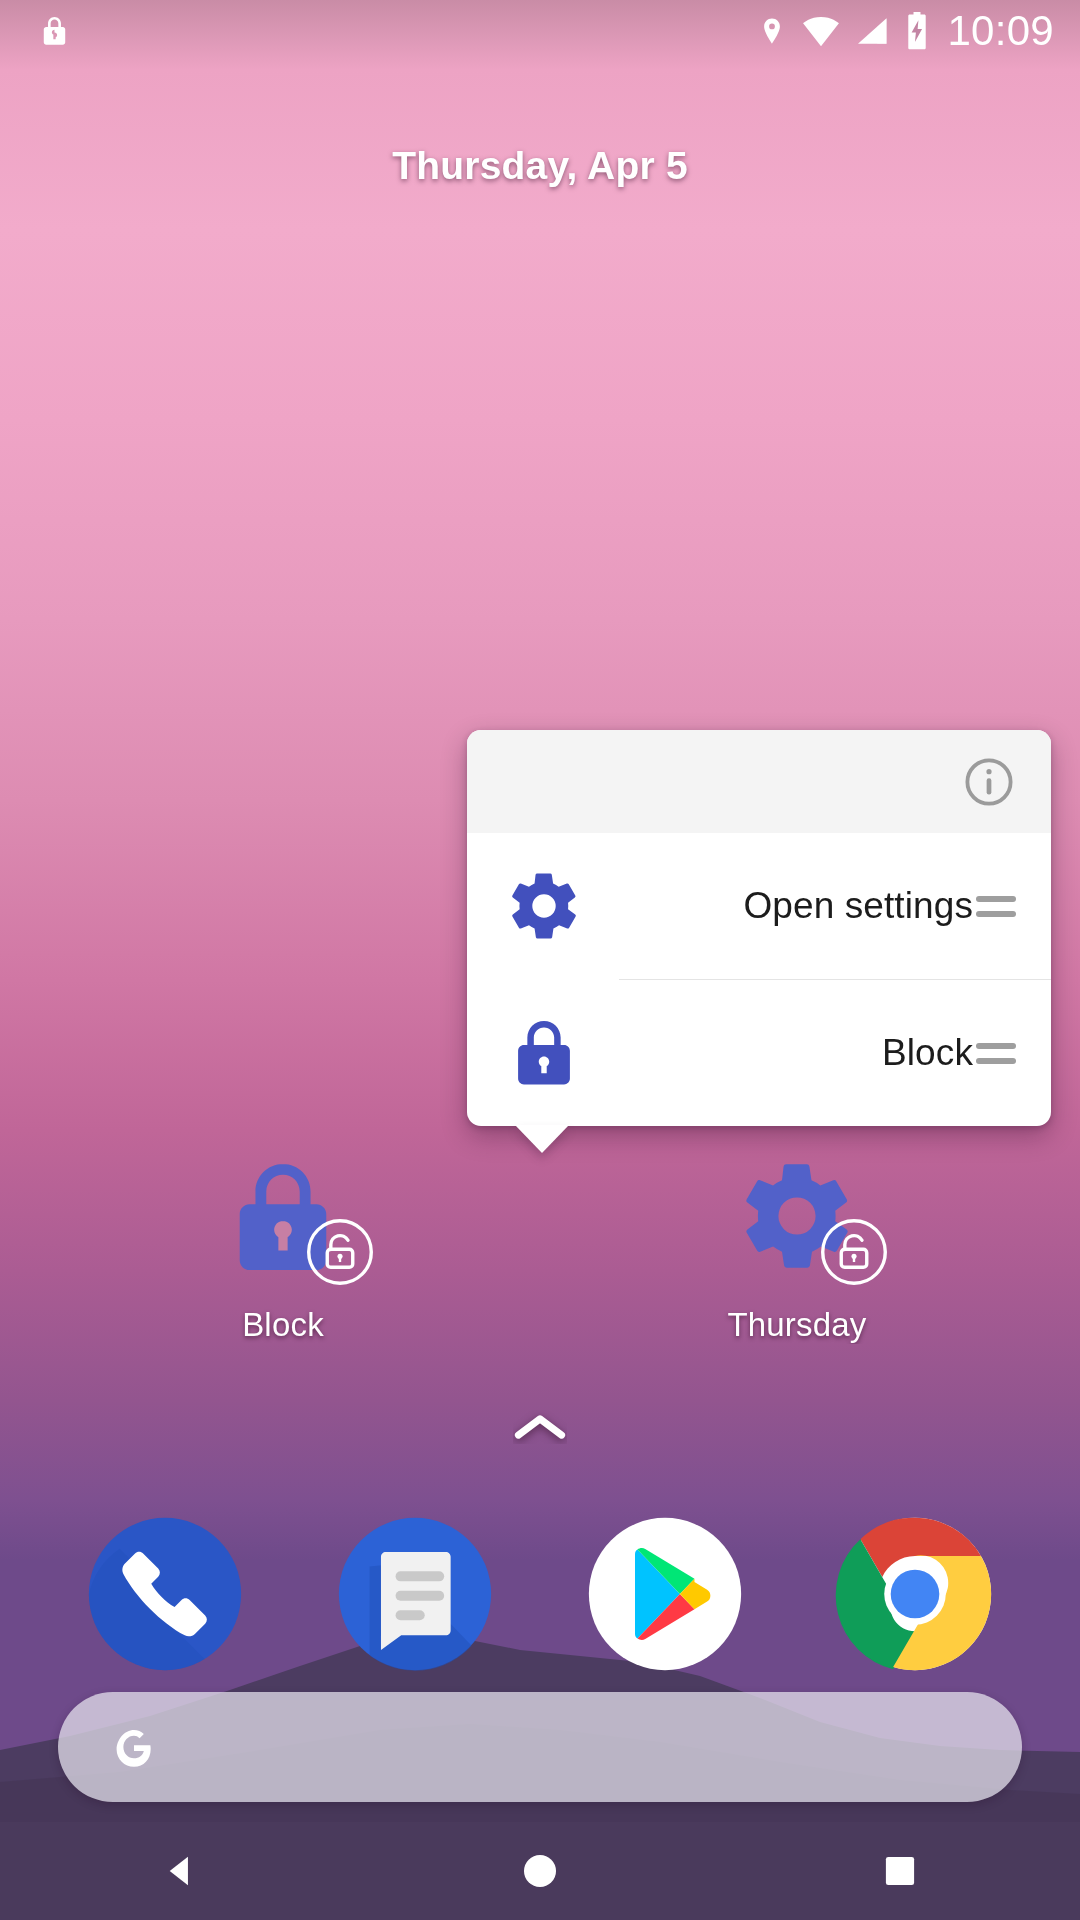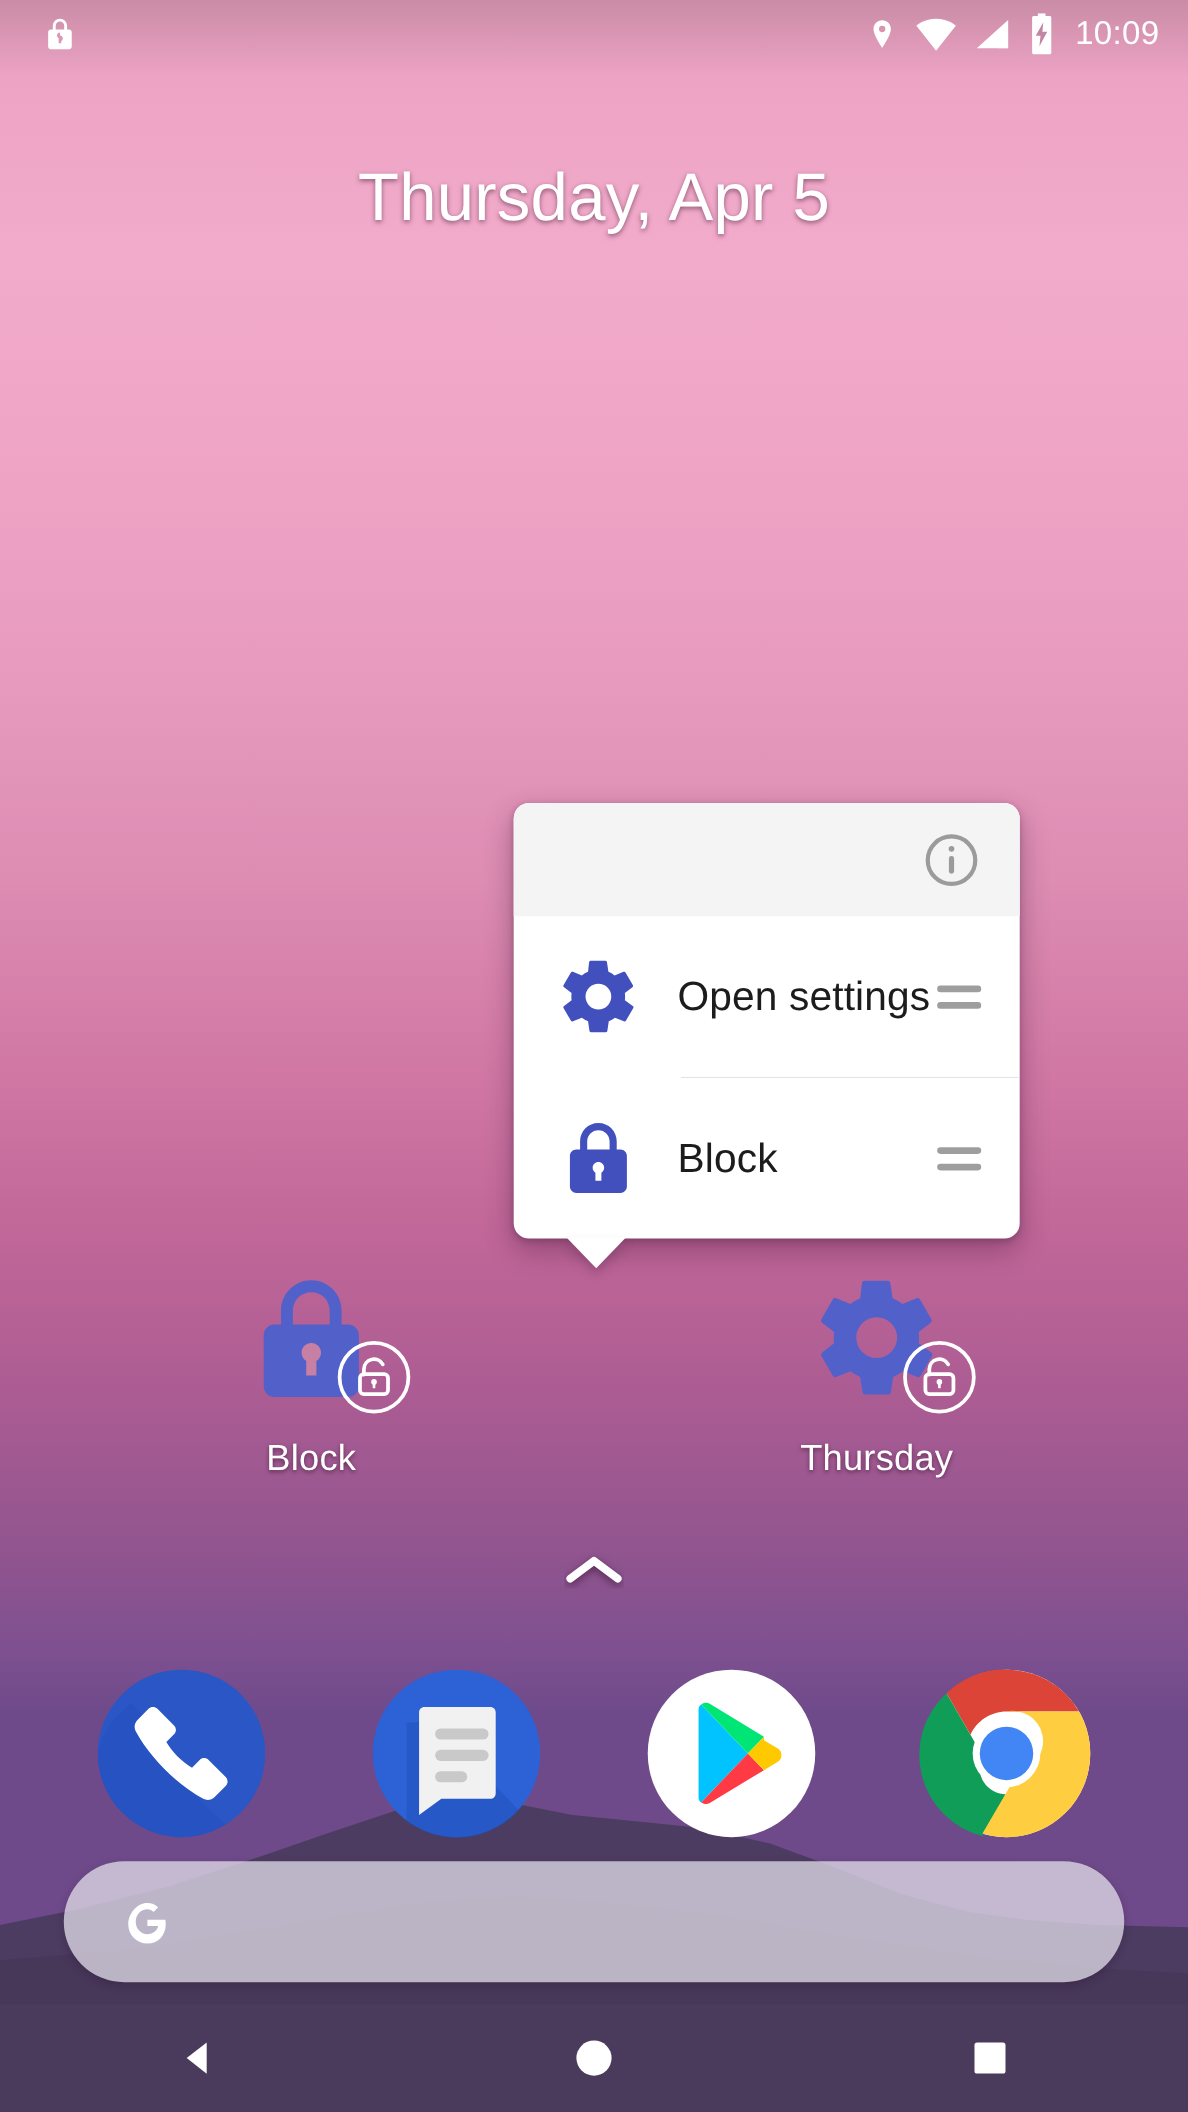--- a/index.html
+++ b/index.html
@@ -36,42 +36,43 @@
   #statusbar {
     position:absolute; top:0; left:0; width:1080px; height:62px;
     display:flex; align-items:center;
     padding:0 26px 0 38px;
     color:#ffffff;
   }
   #statusbar .left { display:flex; align-items:center; gap:12px; }
   #statusbar .spacer { flex:1; }
   #statusbar .right { display:flex; align-items:center; gap:14px; }
   #clock {
-    font-size:30px; letter-spacing:.3px; font-weight:400;
+    font-size:42px; letter-spacing:.3px; font-weight:400;
     margin-left:4px; line-height:1;
   }
 
   
   #datewidget {
     position:absolute; top:144px; left:0; width:1080px;
     text-align:center;
   }
   #datetext {
-    color:#ffffff; font-size:61px; font-weight:400;
+    color:#ffffff; font-size:39px; font-weight:700;
     letter-spacing:.2px;
     text-shadow:0 2px 5px rgba(60,20,45,.55);
   }
 
   
   #popup {
     position:absolute; left:467px; top:730px;
-    width:460px;
+    width:584px;
     border-radius:14px;
     background:#ffffff;
     box-shadow:0 10px 26px rgba(40,10,40,.32), 0 2px 6px rgba(40,10,40,.22);
+    text-align:right;
   }
   #popup-header {
     height:103px;
     background:#f4f4f4;
     border-radius:14px 14px 0 0;
     display:flex; align-items:center; justify-content:flex-end;
     padding-right:35px;
   }
   .menu-row {
     height:146px;

